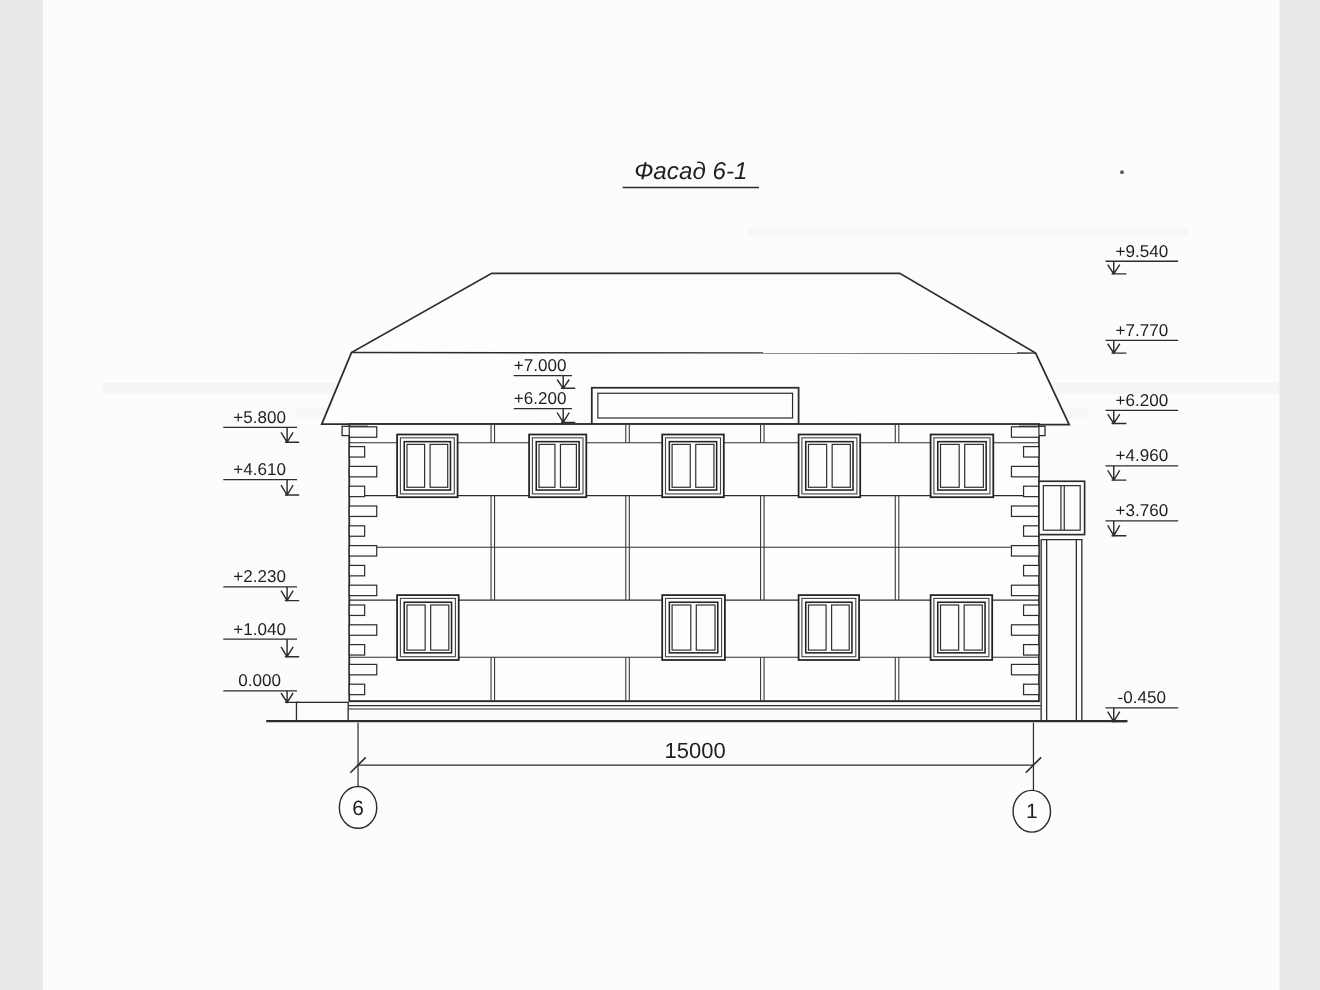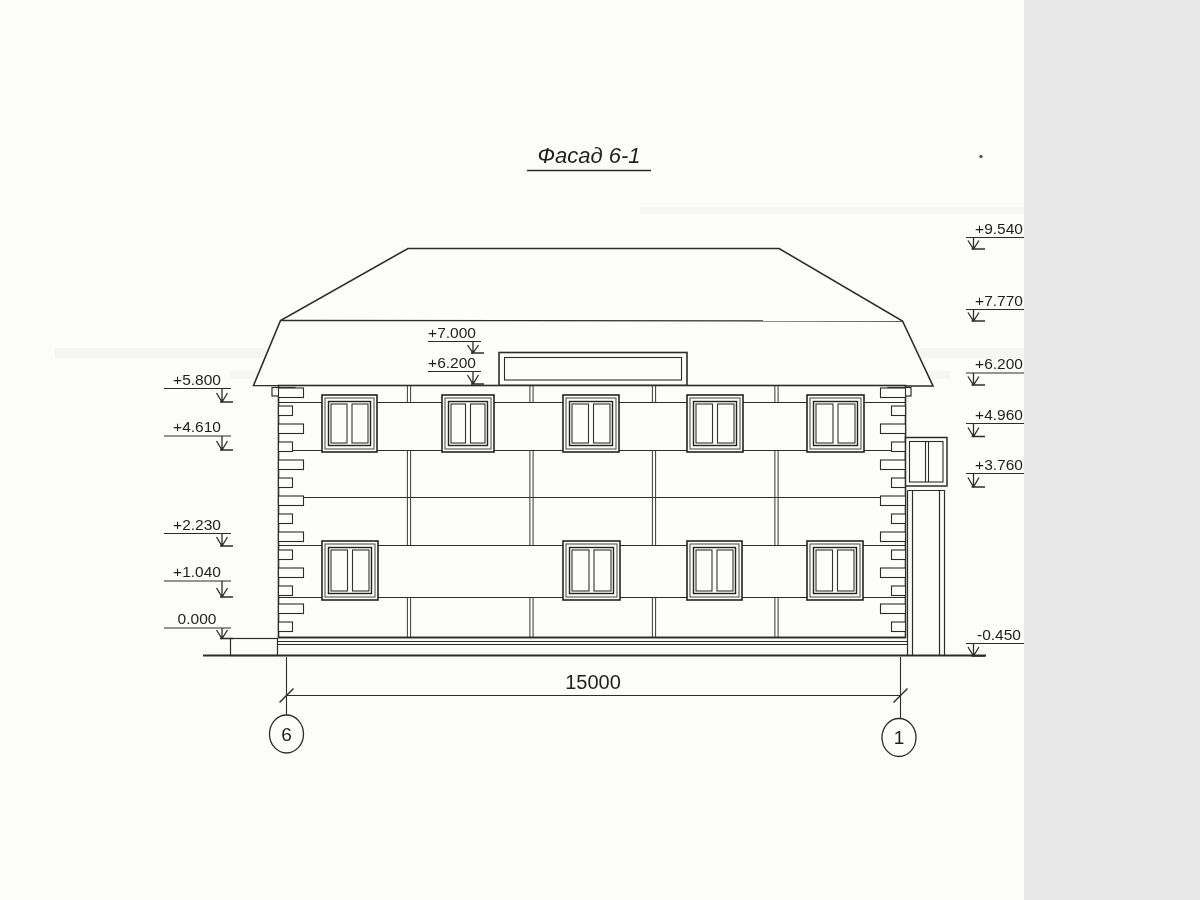--- a/index.html
+++ b/index.html
@@ -1,18 +1,18 @@
 <!DOCTYPE html>
 <html><head>
 <meta charset="utf-8">
 <style>
   html,body{margin:0;padding:0;background:#e8e8e8;}
   .sheet{
-    position:relative;width:1024px;height:900px;background:#fcfcfb;
-    font-family:"Liberation Sans", sans-serif;overflow:hidden;
+    position:relative;width:1124px;height:900px;background:#fcfcfb;
+    font-family:"Liberation Sans", sans-serif;overflow:hidden;margin-left:39px;
   }
   svg{display:block;}
   .lbl{font-family:"Liberation Sans", sans-serif;fill:#1f1f1f;}
   .title-lbl{font-style:italic;}
 </style>
 </head>
 <body>
 
 <div class="sheet">
 <svg width="1200" height="900" viewBox="0 0 1200 900">

